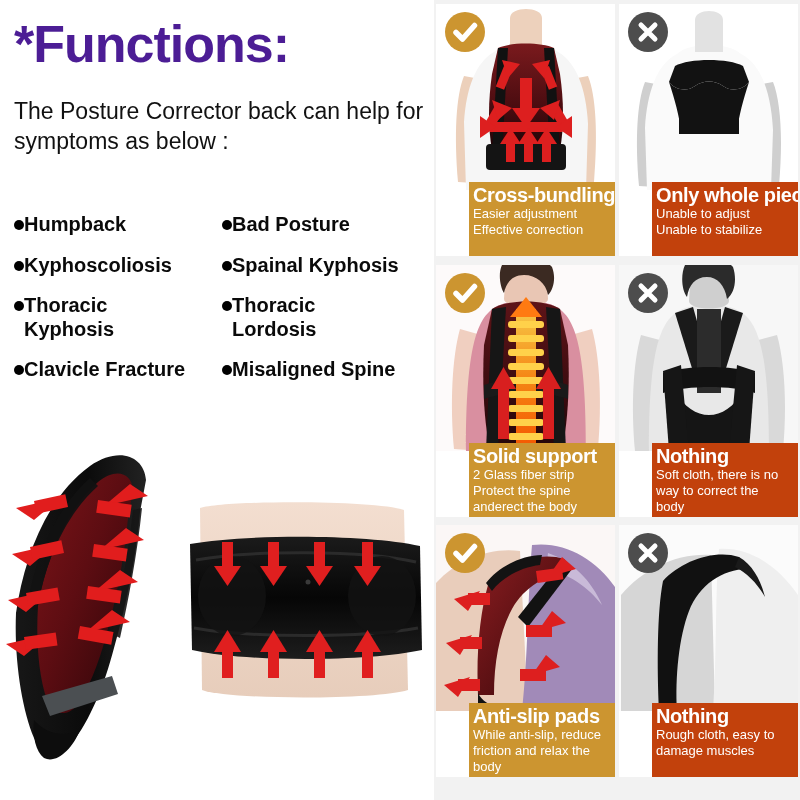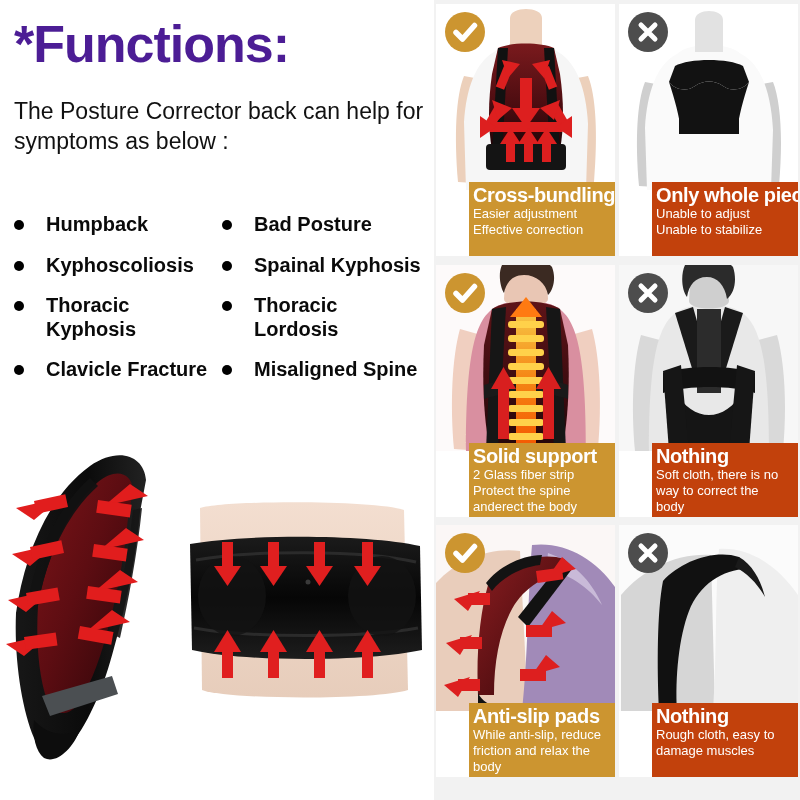--- a/index.html
+++ b/index.html
@@ -24,21 +24,21 @@
     position: absolute; left: 14px; top: 96px; width: 418px;
     font-size: 23px; line-height: 1.32; color: #111;
   }
 
   #symptom-list {
     position: absolute; left: 14px; top: 205px; width: 420px;
     display: grid; grid-template-columns: 208px 212px;
     row-gap: 0px; column-gap: 0px;
   }
   .symptom {
-    display: flex; align-items: flex-start; gap: 22px;
+    display: flex; align-items: flex-start; gap: 0;
     font-size: 20px; font-weight: 700; color: #0a0a0a;
     line-height: 1.18; padding: 8px 0 9px 0;
   }
   .symptom .dot {
     flex: 0 0 auto; width: 10px; height: 10px; border-radius: 50%;
     background: #000; margin-top: 7px;
   }
   .symptom .txt { white-space: pre-line; }
 
   

